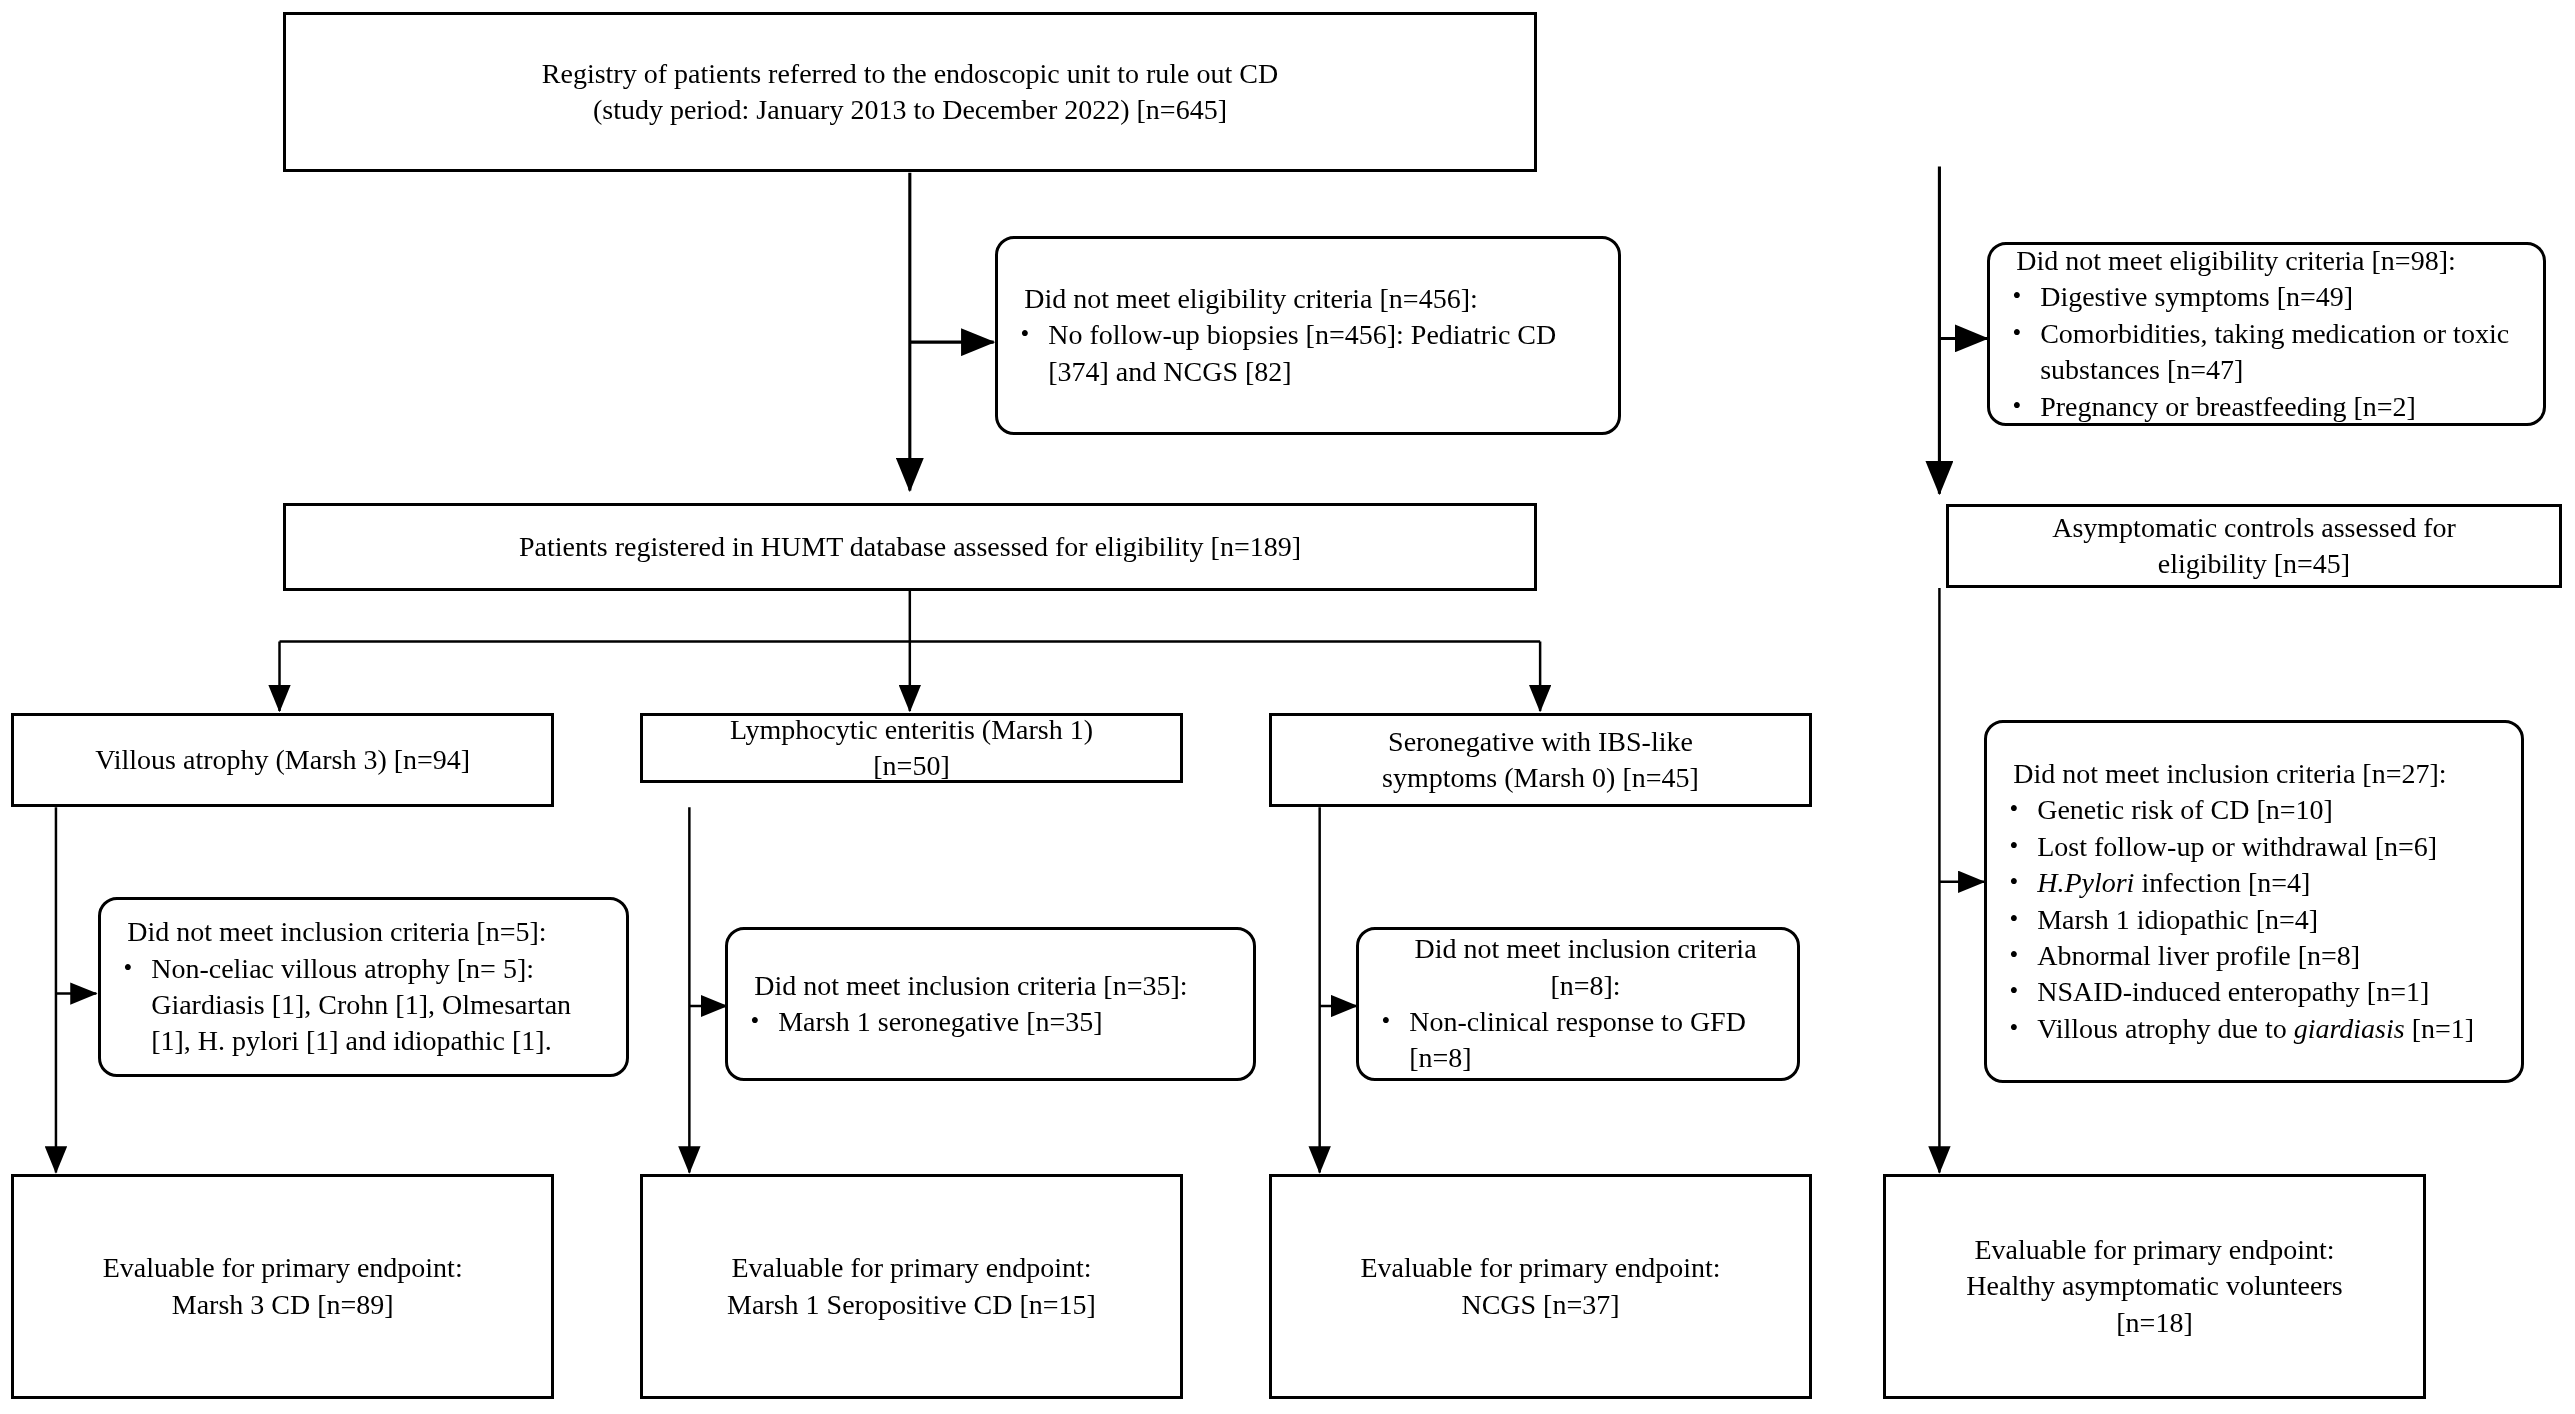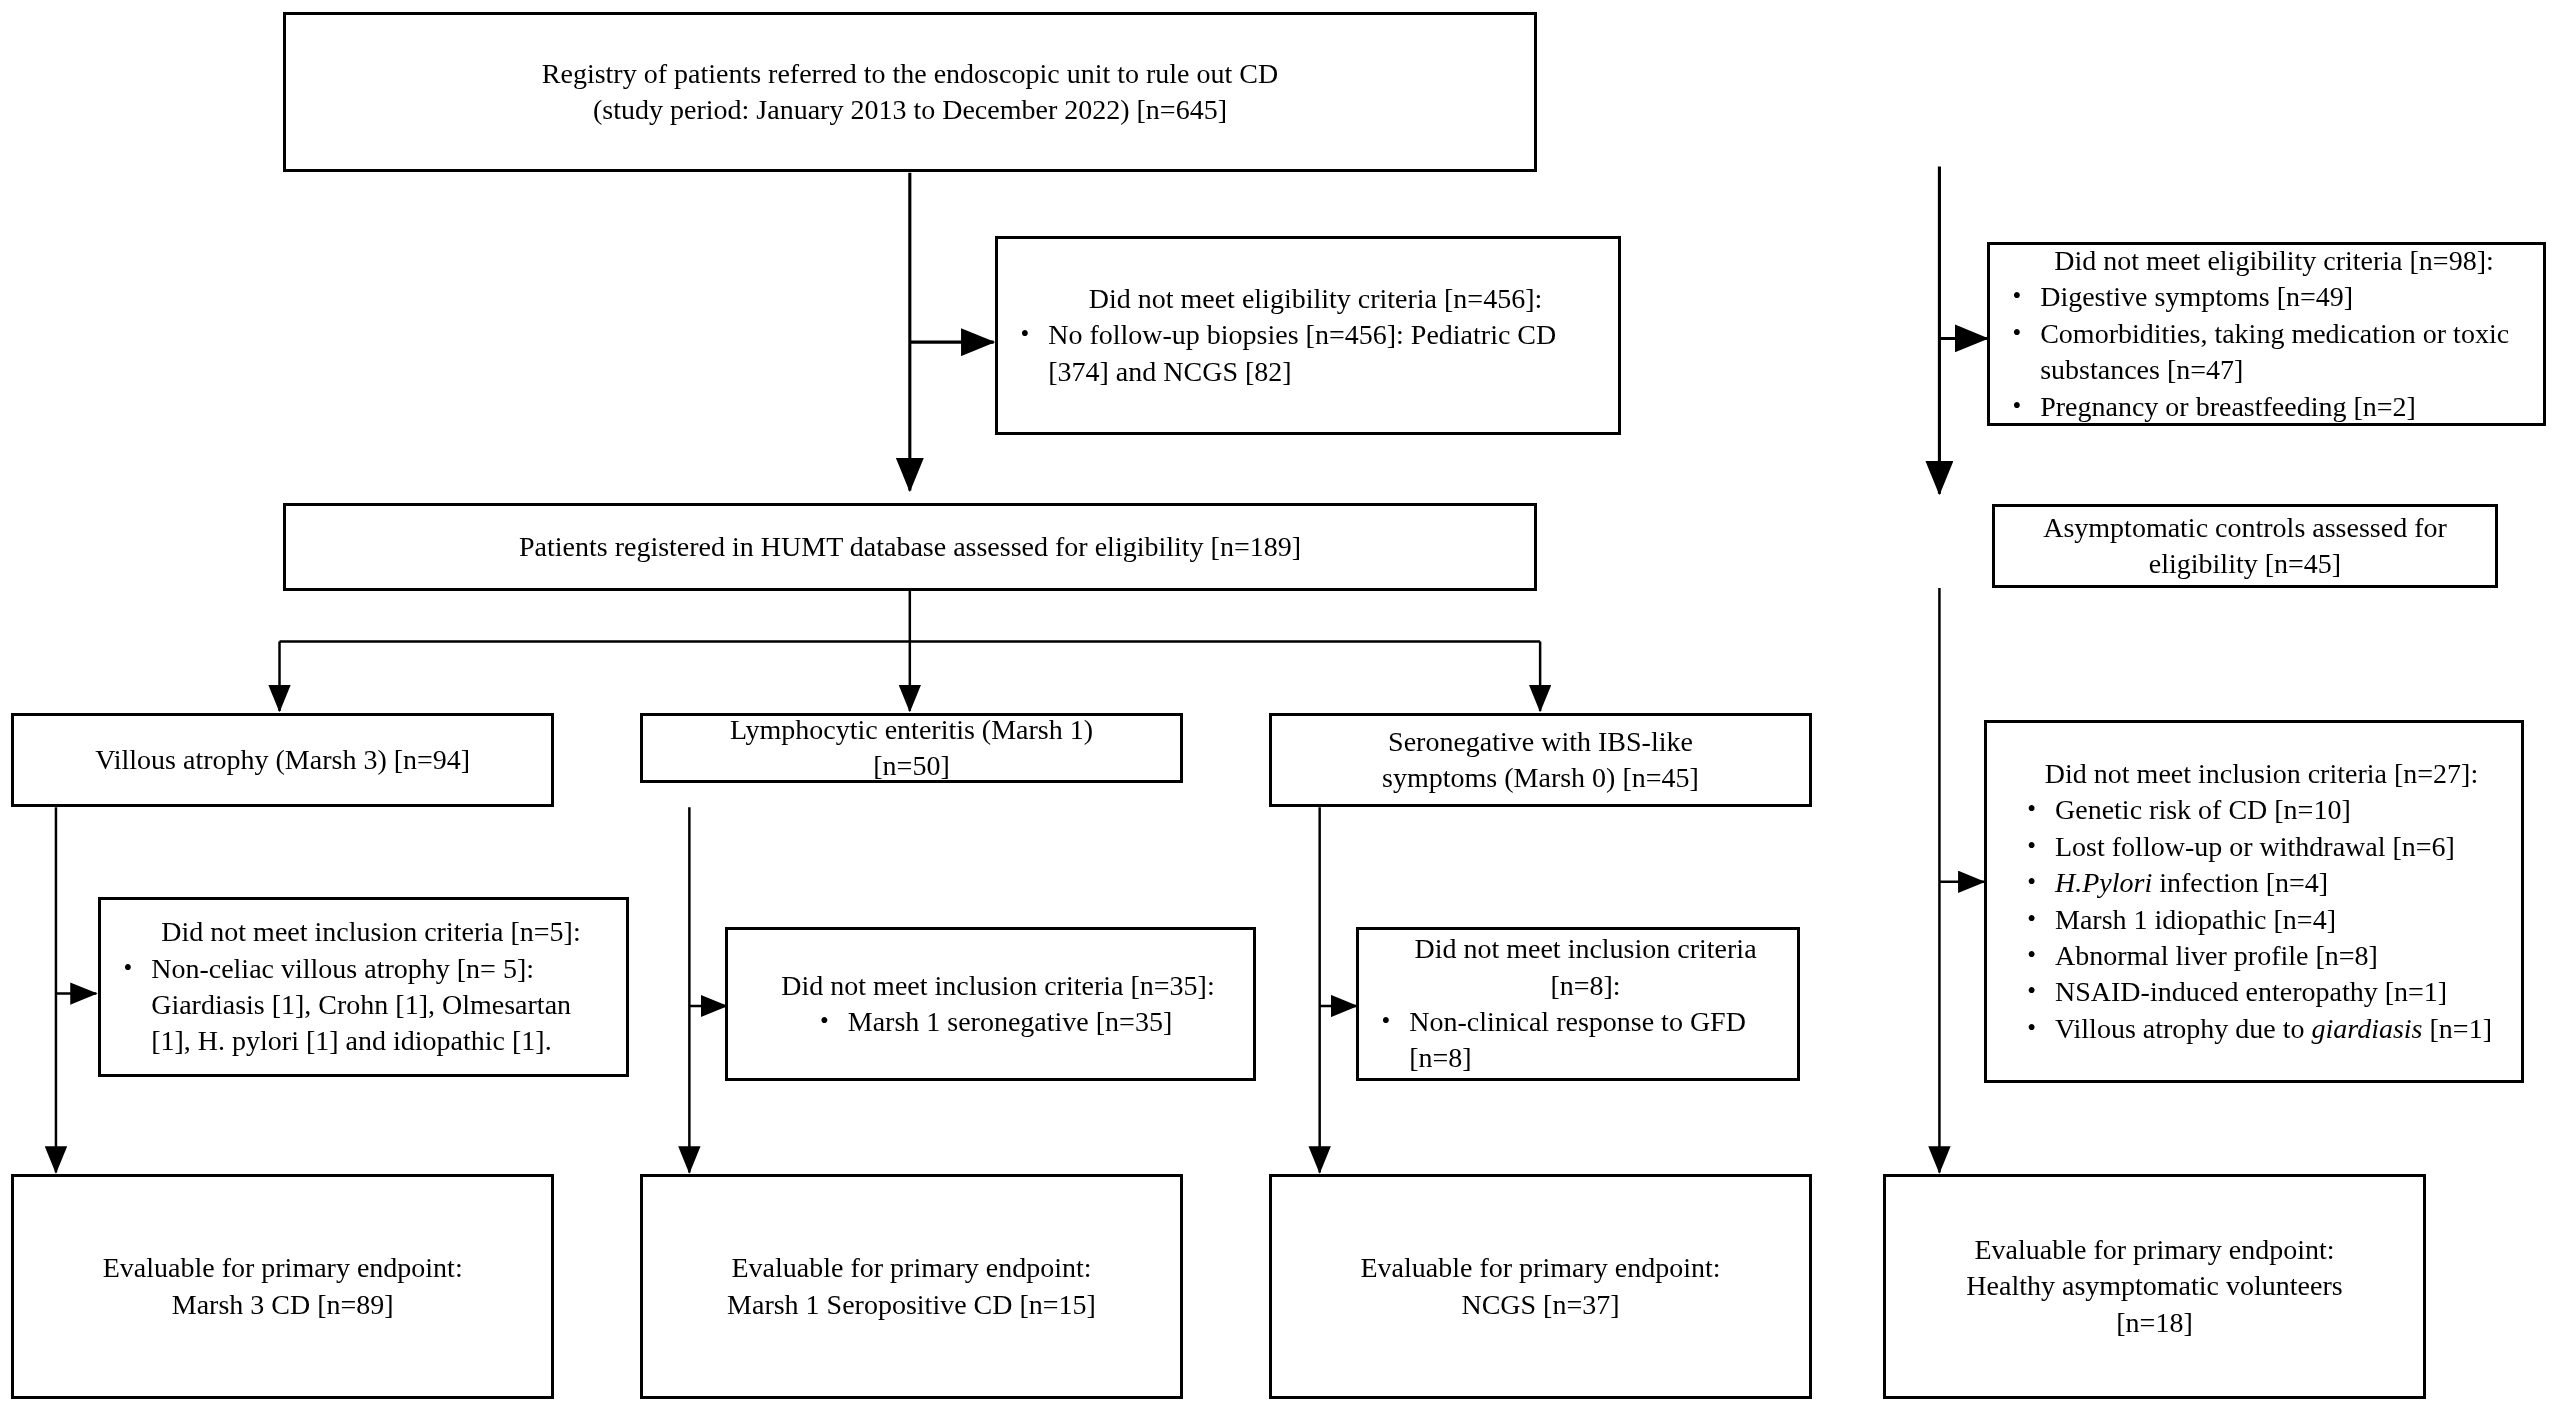--- a/index.html
+++ b/index.html
@@ -33,22 +33,23 @@
     box-sizing: border-box;
     border: 3.1px solid #000000;
     background: #ffffff;
     display: flex;
     flex-direction: column;
     justify-content: center;
     align-items: center;
     padding: 6.2px 11.2px;
   }
   .node.left-align {
-    align-items: center;
+    align-items: flex-start;
     justify-content: center;
+    border-radius: 19px;
   }
   .node-text {
     text-align: center;
     font-size: 28px;
     line-height: 1.30;
     white-space: pre-line;
   }
   .crit-title {
     font-size: 28px;
     line-height: 1.30;
@@ -153,21 +154,21 @@
         <li>Digestive symptoms [n=49]</li>
         <li>Comorbidities, taking medication or toxic substances [n=47]</li>
         <li>Pregnancy or breastfeeding [n=2]</li>
       </ul>
   </div>
 
   <div class="node" style="left:283px; top:503px; width:1254px; height:88px;">
     <div class="node-text">Patients registered in HUMT database assessed for eligibility [n=189]</div>
   </div>
 
-  <div class="node" style="left:1992px; top:504px; width:506px; height:84px;">
+  <div class="node" style="left:1946px; top:504px; width:616px; height:84px;">
     <div class="node-text">Asymptomatic controls assessed for
 eligibility [n=45]</div>
   </div>
 
   <div class="node" style="left:11.2px; top:713px; width:543px; height:94px;">
     <div class="node-text">Villous atrophy (Marsh 3) [n=94]</div>
   </div>
 
   <div class="node" style="left:640px; top:713px; width:543px; height:70px;">
     <div class="node-text">Lymphocytic enteritis (Marsh 1)

